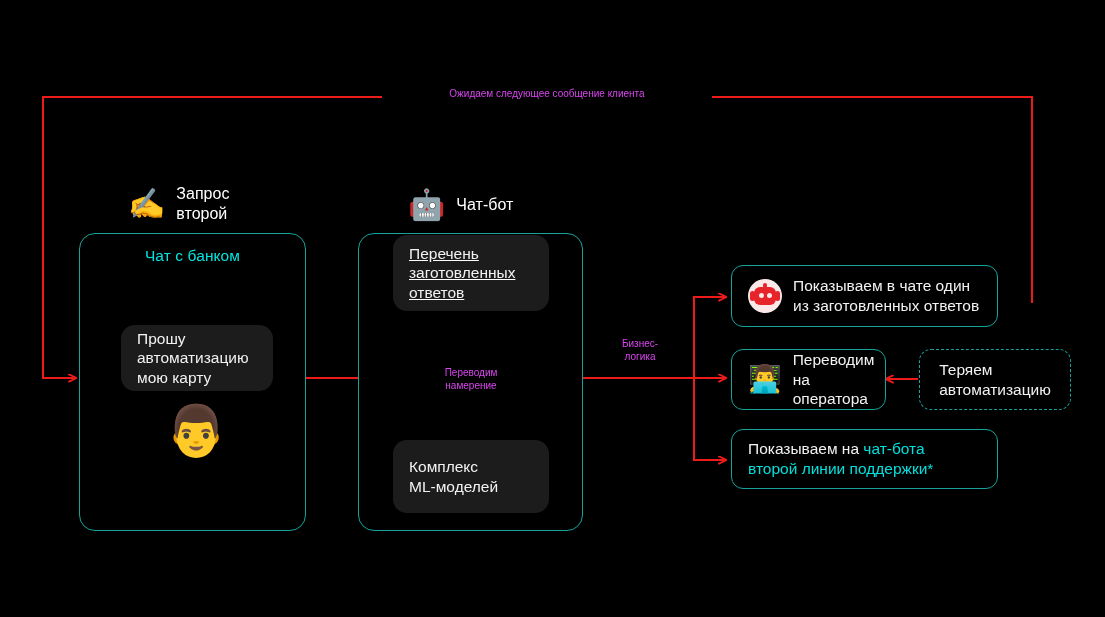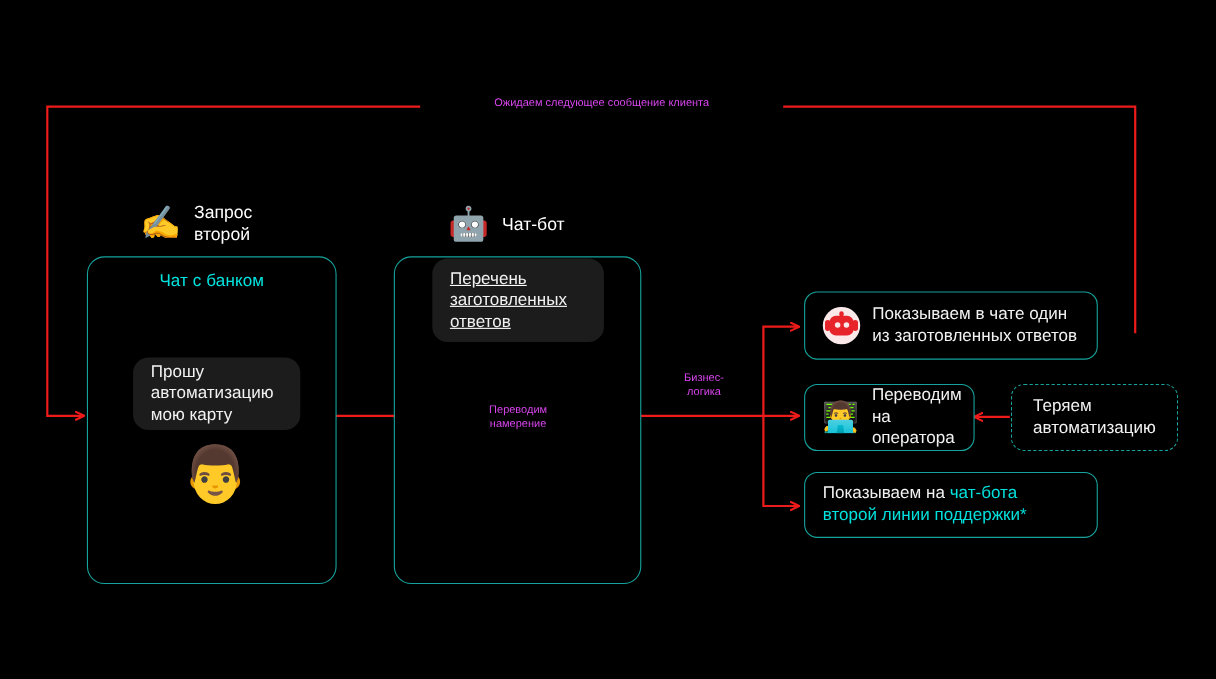--- a/index.html
+++ b/index.html
@@ -136,20 +136,24 @@
   <div class="big-emoji" style="left:165px;top:406px;">👨</div>
 
   <div class="node panel" style="left:358px;top:233px;width:225px;height:298px;"></div>
 
   <div class="node card" style="left:393px;top:235px;width:156px;height:76px;text-decoration:underline;">
     <span class="txt">Перечень
 заготовленных
 ответов</span>
   </div>
 
+  <div class="node card" style="left:393px;top:440px;width:156px;height:73px;">
+    <span class="txt">Комплекс
+ML-моделей</span>
+  </div>
 
   <div class="redlbl ctr" style="left:400px;top:367px;width:142px;">Переводим
 намерение</div>
 
   <div class="redlbl ctr" style="left:594px;top:338px;width:92px;text-align:center;">Бизнес-
 логика</div>
 
   <div class="node pill" style="left:731px;top:265px;width:267px;height:62px;">
     <span class="botav">
       <i class="ant"></i>

